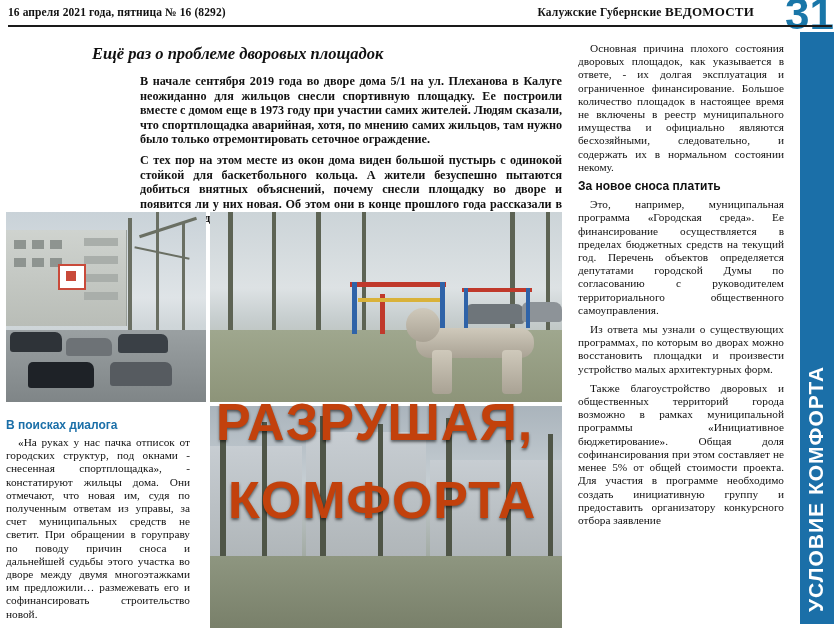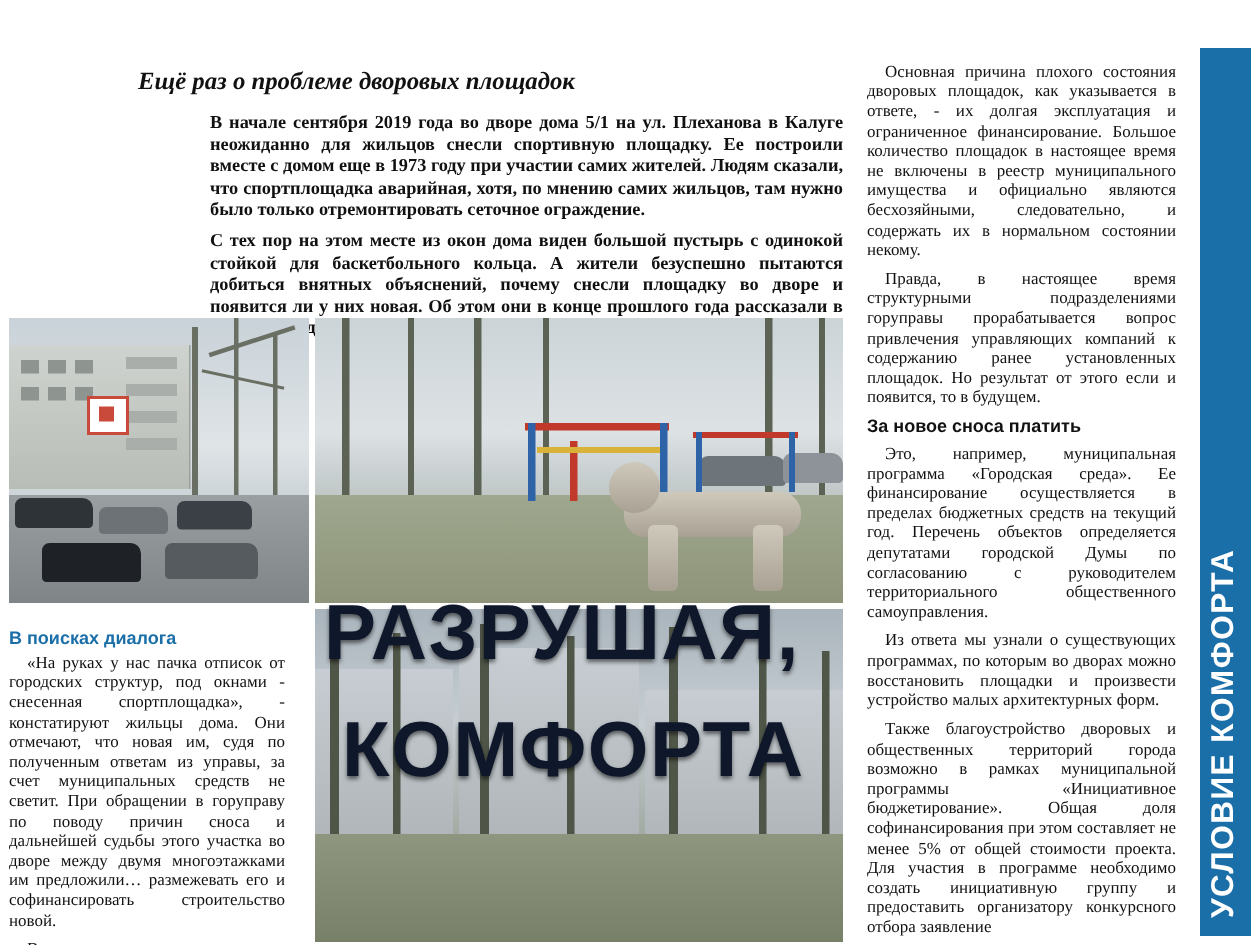--- a/index.html
+++ b/index.html
@@ -119,21 +119,21 @@
   .p3-sky{background:linear-gradient(#aab4bc 0%,#c6ced3 35%,#b0b8b6 55%,#7f8874 100%);}
   .p3-build{position:absolute;background:linear-gradient(#c7cdd2,#aeb4b7);}
   .p3-ground{position:absolute;left:0;top:150px;width:352px;height:72px;background:linear-gradient(#8e9680,#79806a);}
   .p3-tree{position:absolute;background:#4f5547;}
 
   
   .bigword{
     position:absolute;
     font-family:"Liberation Sans",sans-serif;
     font-weight:bold;
-    color:#0f172a;
+    color:#c2410c;
     text-shadow:0 2px 3px rgba(0,0,0,0.55);
     letter-spacing:1px;
     white-space:nowrap;
   }
   .bigword.w1{left:216px;top:392px;font-size:52px;}
   .bigword.w2{left:228px;top:470px;font-size:52px;}
 
   
   .sub-left{
     position:absolute;left:6px;top:418px;
@@ -159,20 +159,31 @@
     font-weight:bold;font-size:12px;color:#111;
     margin:4px 0 5px 0;
   }
   .indent{text-indent:12px;}
 </style>
 </head>
 <body>
 
 <div class="page">
 
+  <div class="masthead">
+    <div class="mast-date">16 апреля 2021 года, пятница № 16 (8292)</div>
+    <div class="mast-title">
+      <span class="small">Калужские Губернские</span>
+      <span>ВЕДОМОСТИ</span>
+    </div>
+    <div class="page-number-box">
+      <div class="page-number">31</div>
+    </div>
+    <div class="mast-rule"></div>
+  </div>
 
   <div class="vbar">
     <div class="vtext">УСЛОВИЕ КОМФОРТА</div>
   </div>
 
   <div class="headline">Ещё раз о проблеме дворовых площадок</div>
 
 
   <div class="lead">
     <p>В начале сентября 2019 года во дворе дома 5/1 на ул. Плеханова в Калуге неожиданно для жильцов снесли спортивную площадку. Ее построили вместе с домом еще в 1973 году при участии самих жителей. Людям сказали, что спортплощадка аварийная, хотя, по мнению самих жильцов, там нужно было только отремонтировать сеточное ограждение.</p>
@@ -250,20 +261,19 @@
   <div class="bigword w2">КОМФОРТА</div>
 
   <div class="sub-left">В поисках диалога</div>
   <div class="col-left">
     <p class="indent">«На руках у нас пачка отписок от городских структур, под окнами - снесенная спортплощадка», - констатируют жильцы дома. Они отмечают, что новая им, судя по полученным ответам из управы, за счет муниципальных средств не светит. При обращении в горуправу по поводу причин сноса и дальнейшей судьбы этого участка во дворе между двумя многоэтажками им предложили… размежевать его и софинансировать строительство новой.</p>
     <p class="indent">В письме жители задаются вопросом, что послужило причиной сно-</p>
   </div>
 
   <div class="col-right">
     <p class="indent">Основная причина плохого состояния дворовых площадок, как указывается в ответе, - их долгая эксплуатация и ограниченное финансирование. Большое количество площадок в настоящее время не включены в реестр муниципального имущества и официально являются бесхозяйными, следовательно, и содержать их в нормальном состоянии некому.</p>
-    <p class="indent">Правда, в настоящее время структурными подразделениями горуправы прорабатывается вопрос привлечения управляющих компаний к содержанию ранее установленных площадок. Но результат от этого если и появится, то в будущем.</p>
     <div class="sub-right">За новое сноса платить</div>
     <p class="indent">Это, например, муниципальная программа «Городская среда». Ее финансирование осуществляется в пределах бюджетных средств на текущий год. Перечень объектов определяется депутатами городской Думы по согласованию с руководителем территориального общественного самоуправления.</p>
     <p class="indent">Из ответа мы узнали о существующих программах, по которым во дворах можно восстановить площадки и произвести устройство малых архитектурных форм.</p>
     <p class="indent">Также благоустройство дворовых и общественных территорий города возможно в рамках муниципальной программы «Инициативное бюджетирование». Общая доля софинансирования при этом составляет не менее 5% от общей стоимости проекта. Для участия в программе необходимо создать инициативную группу и предоставить организатору конкурсного отбора заявление</p>
   </div>
 
 </div>
 
 </body></html>

